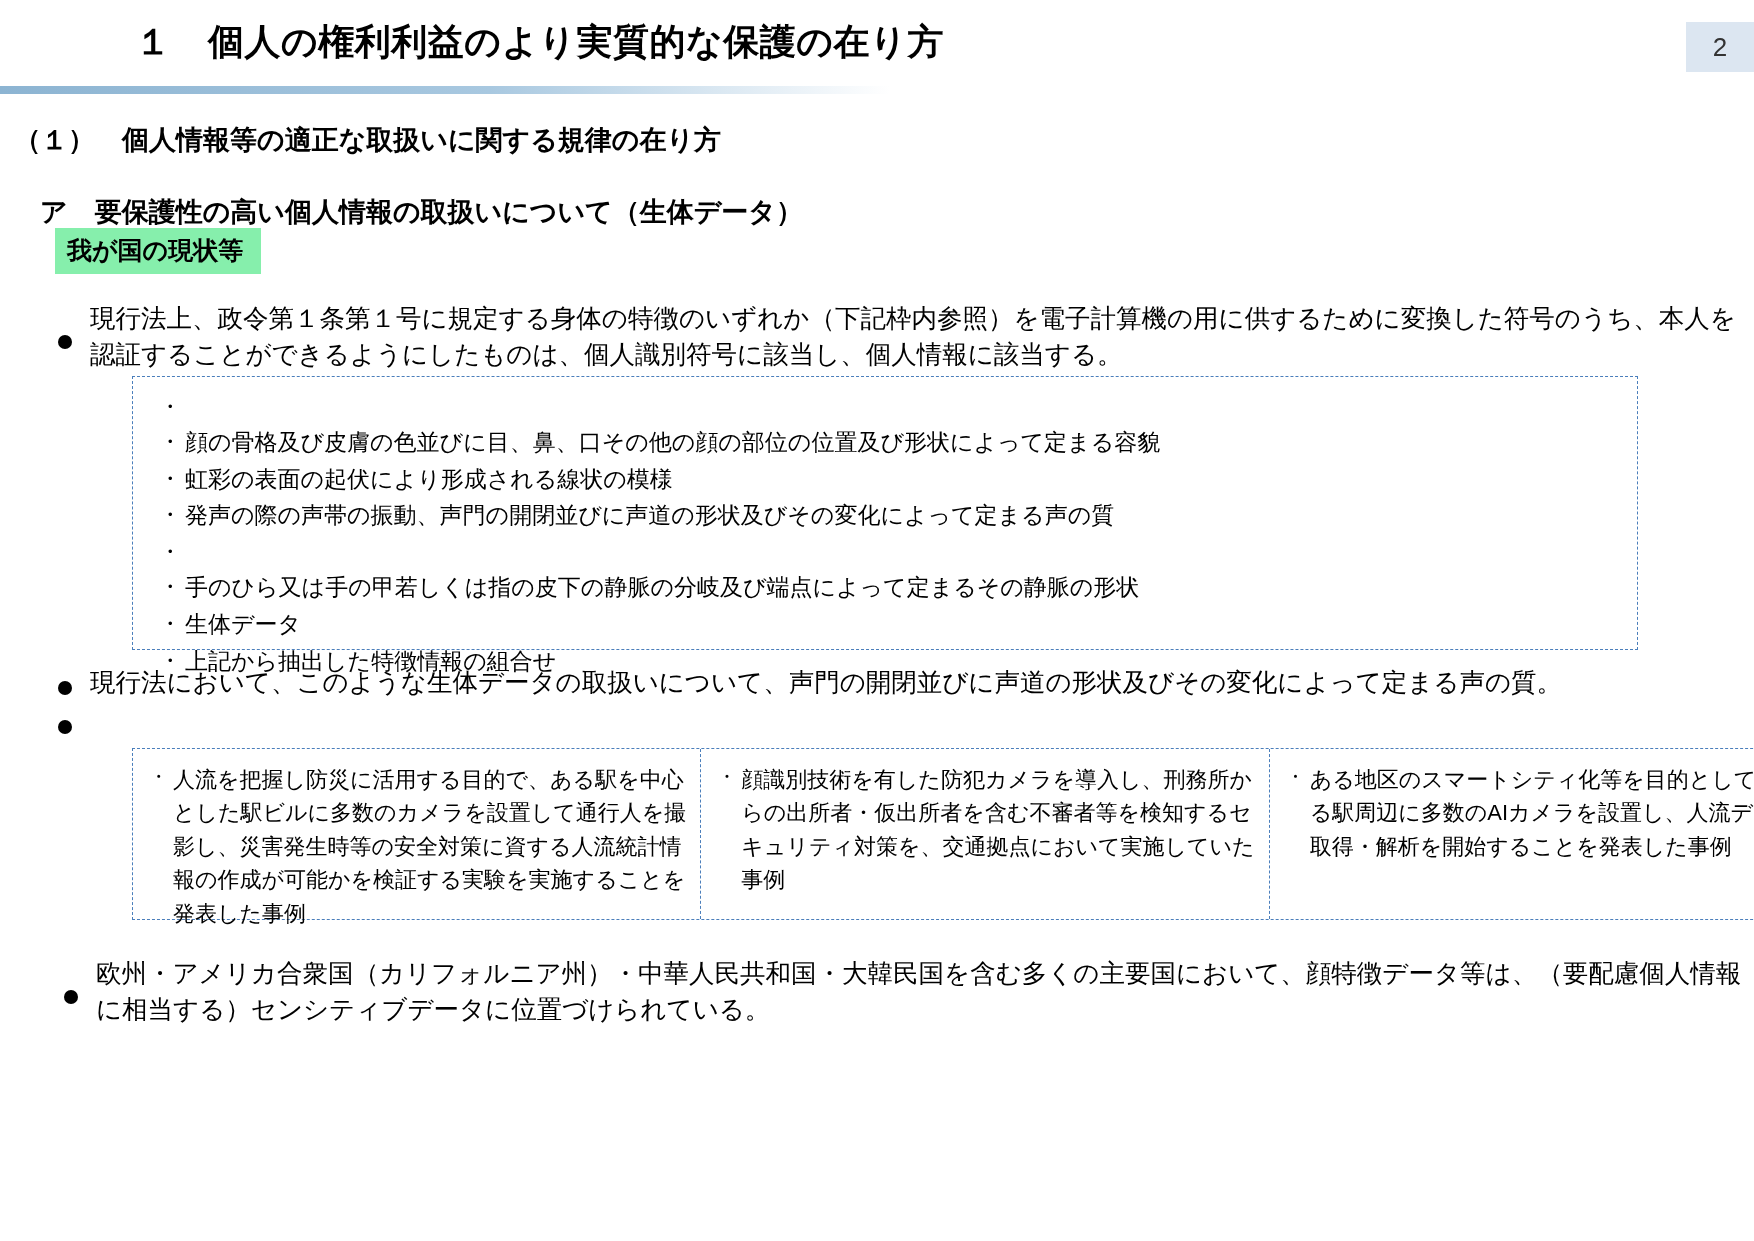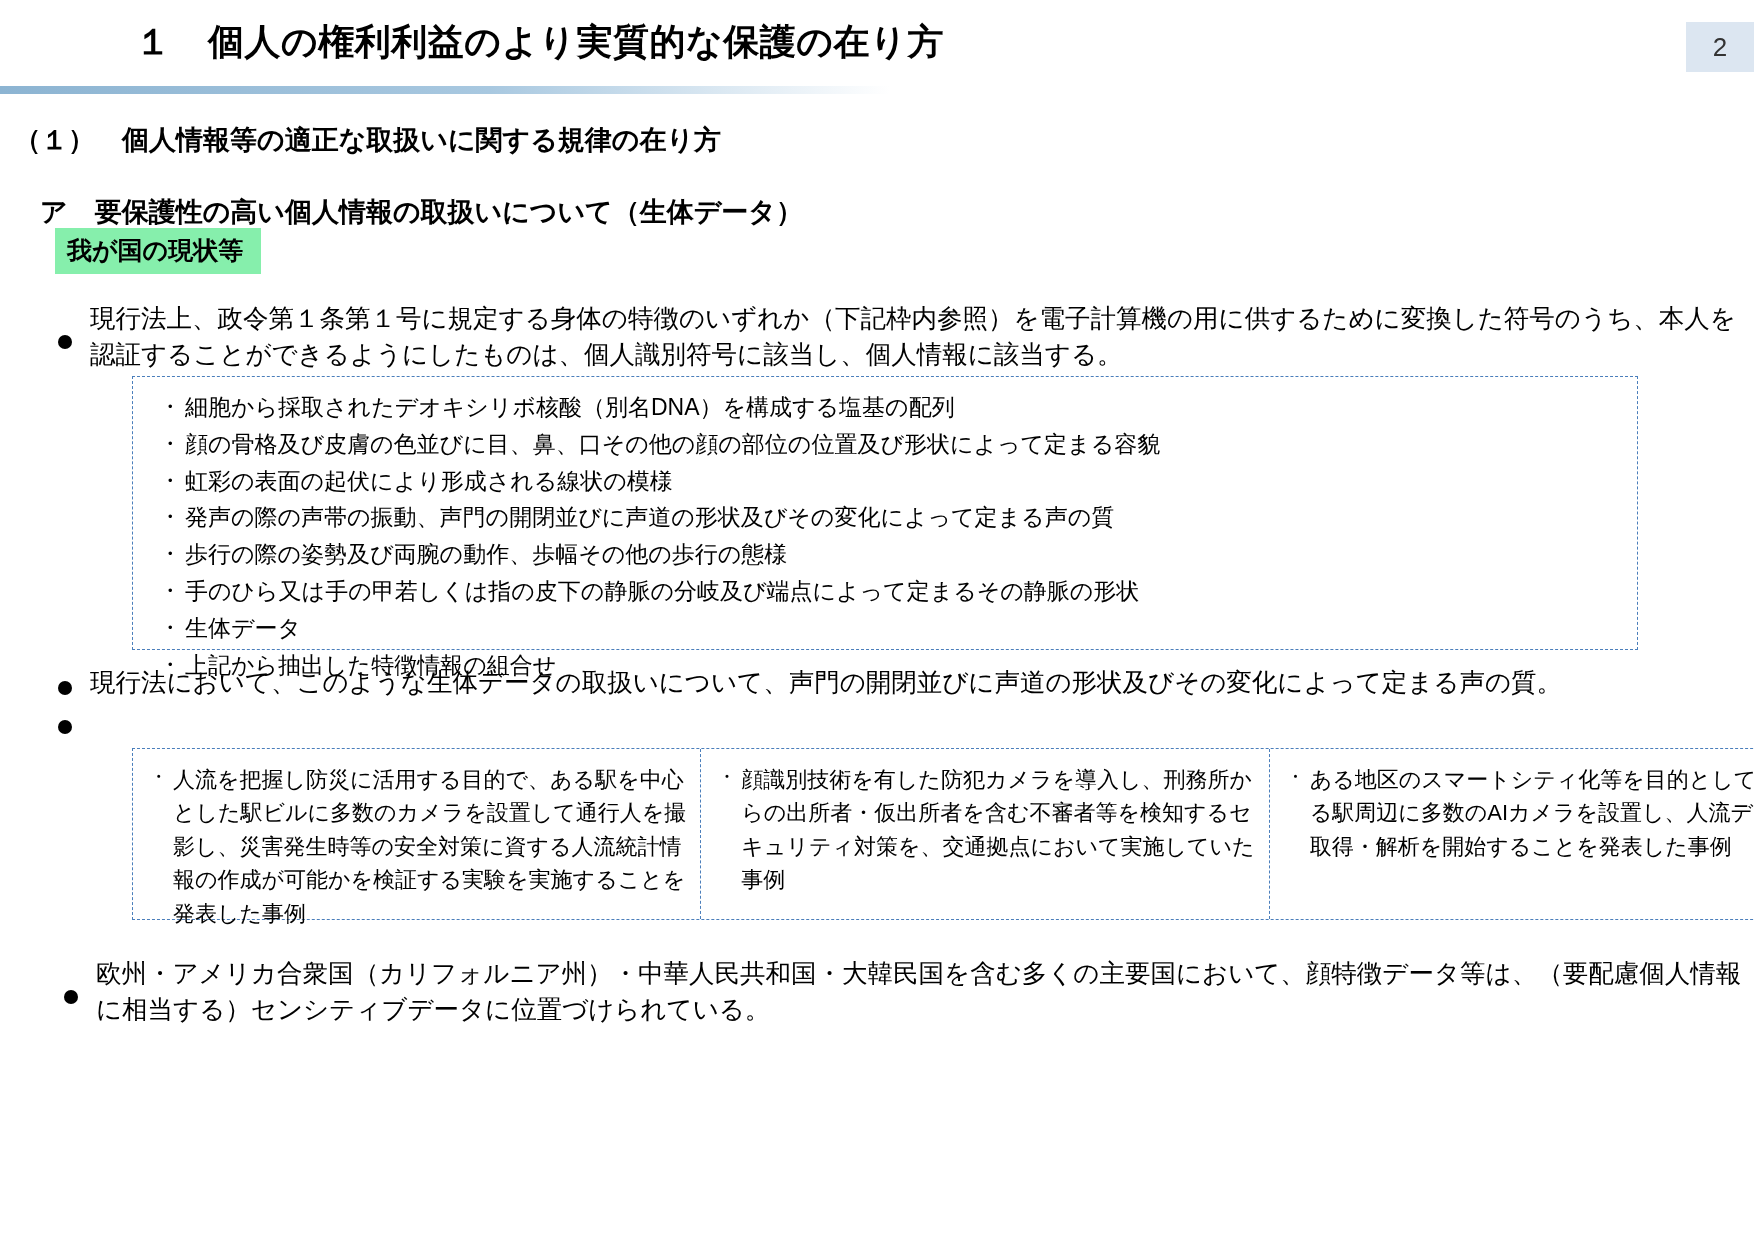--- a/index.html
+++ b/index.html
@@ -181,37 +181,35 @@
 <div class="heading-band">我が国の現状等</div>
 
 <div class="bullet-row" id="bullet-1">
   <span class="bullet-dot"></span>
   <span class="bullet-text">現行法上、政令第１条第１号に規定する身体の特徴のいずれか（下記枠内参照）を電子計算機の用に供するために変換した符号のうち、本人を認証することができるようにしたものは、個人識別符号に該当し、個人情報に該当する。</span>
 </div>
 
 <div class="dashed-box" id="biometric-box">
   <div class="sub-item">
     <span class="sub-marker">・</span>
-    <span class="sub-text">細胞から採取されたデオキシリボ核酸（別名DNA）を構成する塩基の配列</span>
   </div>
   <div class="sub-item">
     <span class="sub-marker">・</span>
     <span class="sub-text">顔の骨格及び皮膚の色並びに目、鼻、口その他の顔の部位の位置及び形状によって定まる容貌</span>
   </div>
   <div class="sub-item">
     <span class="sub-marker">・</span>
     <span class="sub-text">虹彩の表面の起伏により形成される線状の模様</span>
   </div>
   <div class="sub-item">
     <span class="sub-marker">・</span>
     <span class="sub-text">発声の際の声帯の振動、声門の開閉並びに声道の形状及びその変化によって定まる声の質</span>
   </div>
   <div class="sub-item">
     <span class="sub-marker">・</span>
-    <span class="sub-text">歩行の際の姿勢及び両腕の動作、歩幅その他の歩行の態様</span>
   </div>
   <div class="sub-item">
     <span class="sub-marker">・</span>
     <span class="sub-text">手のひら又は手の甲若しくは指の皮下の静脈の分岐及び端点によって定まるその静脈の形状</span>
   </div>
   <div class="sub-item">
     <span class="sub-marker">・</span>
     <span class="sub-text">生体データ</span>
   </div>
   <div class="sub-item">

